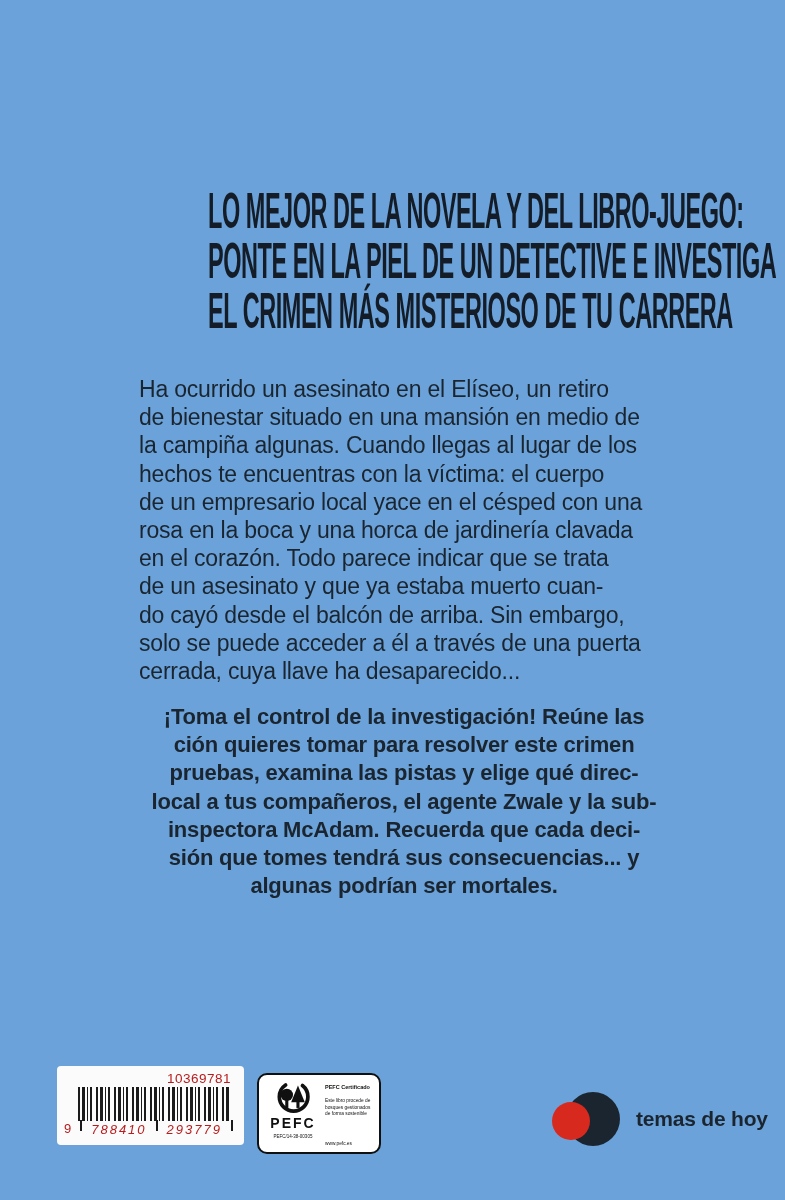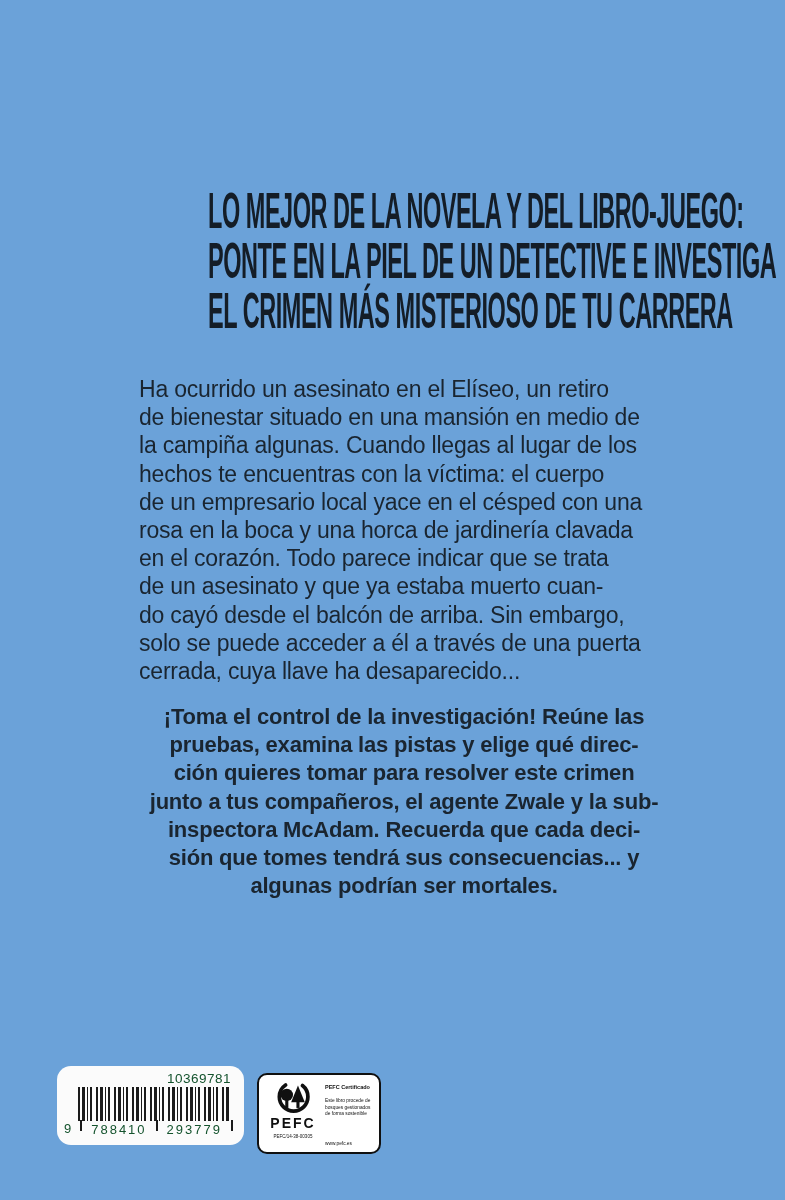--- a/index.html
+++ b/index.html
@@ -17,36 +17,36 @@
   }
   
   .para{position:absolute;left:139px;width:530px;color:#1a2530;}
   .para .pline{white-space:nowrap;font-size:23px;line-height:28.2px;letter-spacing:-0.2px;}
   .para-1{top:375px;}
   .para-2{top:703px;}
   .para-2 .pline{font-weight:bold;font-size:22px;text-align:center;}
   
   .ean{
     position:absolute;left:57px;top:1066px;width:187px;height:79px;
-    background:#fbfbfb;border-radius:14px;box-sizing:border-box;color:#14532d;
+    background:#fbfbfb;border-radius:4px;box-sizing:border-box;color:#b91c1c;
   }
   .ean-top{text-align:right;padding:5px 13px 0 0;font-size:13.5px;letter-spacing:0.5px;}
   .ean-bars{
     margin:1px 13px 0 21px;height:34px;
     background:repeating-linear-gradient(90deg,
       #1a1a1a 0 2px,transparent 2px 4px,
       #1a1a1a 4px 7px,transparent 7px 9px,
       #1a1a1a 9px 10px,transparent 10px 12px,
       #1a1a1a 12px 14px,transparent 14px 18px);
   }
   .ean-nums{
     display:flex;align-items:flex-start;justify-content:space-between;
     padding:0 11px 0 7px;font-size:13px;
   }
-  .ean-nums .grp{letter-spacing:2px;padding-top:1px;}
+  .ean-nums .grp{letter-spacing:2px;padding-top:1px;font-style:italic;}
   .stub{width:2px;height:11px;background:#1a1a1a;margin-top:-1px;}
   
   .pefc{
     position:absolute;left:257px;top:1065px;width:124px;height:81px;
     background:#fff;border:2.5px solid #101010;border-radius:10px;
     box-sizing:border-box;display:flex;padding:5px 4px 4px 6px;color:#101010;margin-top:8px;
   }
   .pefc-left{width:56px;display:flex;flex-direction:column;align-items:center;}
   .pefc-left svg{width:38px;height:36px;}
   .pefc-word{font-weight:bold;font-size:14px;letter-spacing:2px;line-height:14px;}
@@ -84,23 +84,23 @@
     <div class="pline">rosa en la boca y una horca de jardinería clavada</div>
     <div class="pline">en el corazón. Todo parece indicar que se trata</div>
     <div class="pline">de un asesinato y que ya estaba muerto cuan-</div>
     <div class="pline">do cayó desde el balcón de arriba. Sin embargo,</div>
     <div class="pline">solo se puede acceder a él a través de una puerta</div>
     <div class="pline">cerrada, cuya llave ha desaparecido...</div>
   </div>
 
   <div class="para para-2">
     <div class="pline">¡Toma el control de la investigación! Reúne las</div>
+    <div class="pline">ción quieres tomar para resolver este crimen</div>
     <div class="pline">pruebas, examina las pistas y elige qué direc-</div>
-    <div class="pline">ción quieres tomar para resolver este crimen</div>
-    <div class="pline">junto a tus compañeros, el agente Zwale y la sub-</div>
+    <div class="pline">local a tus compañeros, el agente Zwale y la sub-</div>
     <div class="pline">inspectora McAdam. Recuerda que cada deci-</div>
     <div class="pline">sión que tomes tendrá sus consecuencias... y</div>
     <div class="pline">algunas podrían ser mortales.</div>
   </div>
 
   <div class="ean">
     <div class="ean-top">10369781</div>
     <div class="ean-bars"></div>
     <div class="ean-nums">
       <span>9</span>
@@ -126,14 +126,19 @@
     </div>
     <div class="pefc-right">
       <div class="pefc-title">PEFC Certificado</div>
       <div class="pefc-desc">Este libro procede de
 bosques gestionados
 de forma sostenible</div>
       <div class="pefc-url">www.pefc.es</div>
     </div>
   </div>
 
+  <div class="brand">
+    <div class="brand-dark"></div>
+    <div class="brand-red"></div>
+    <div class="brand-word">temas de hoy</div>
+  </div>
 
 </div>
 
 </body></html>

